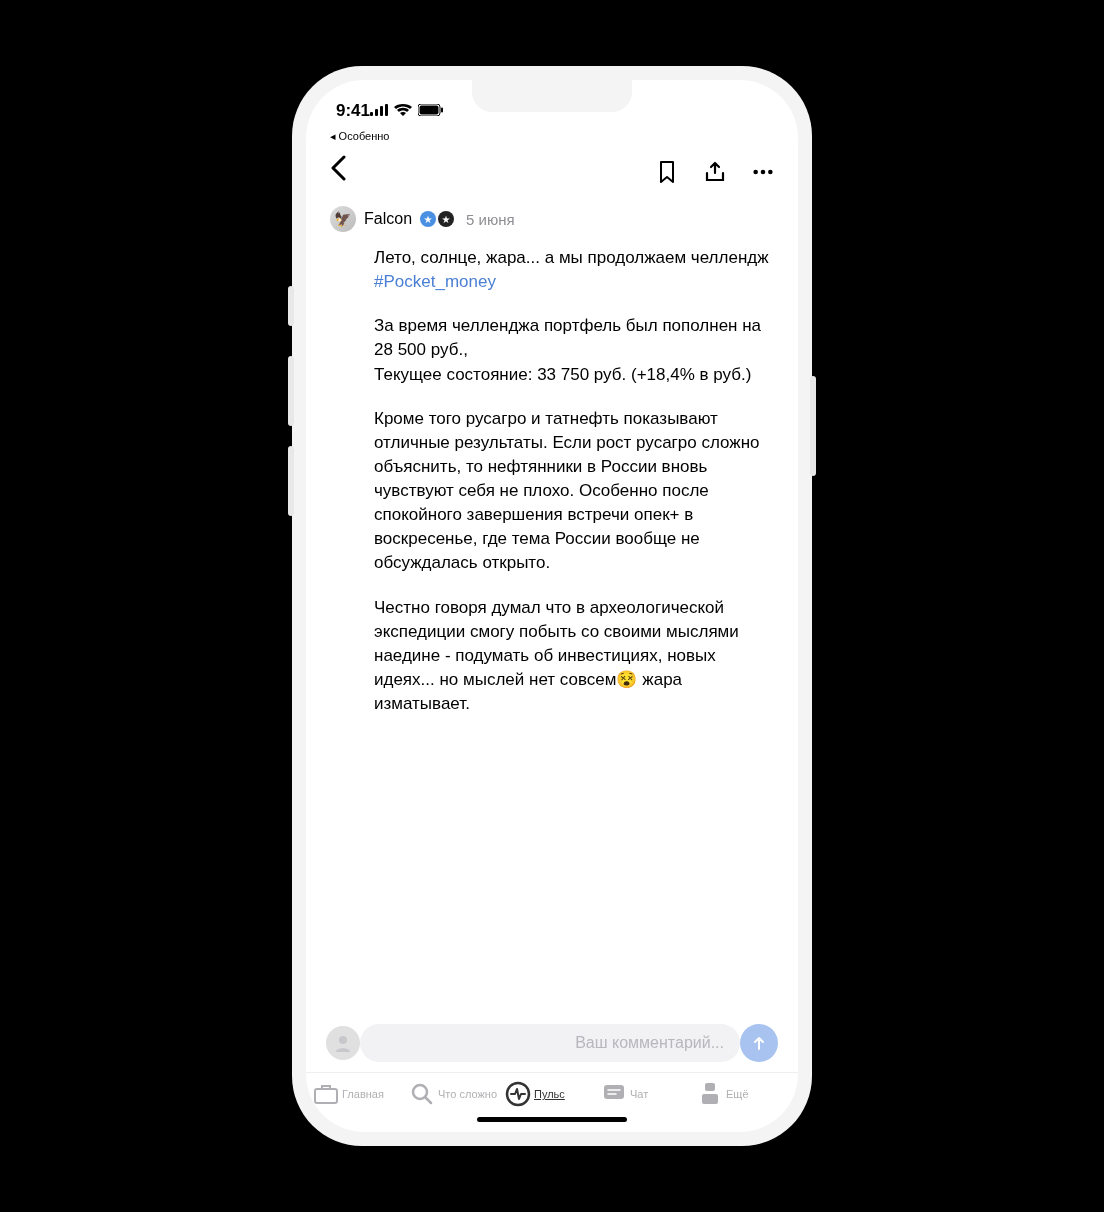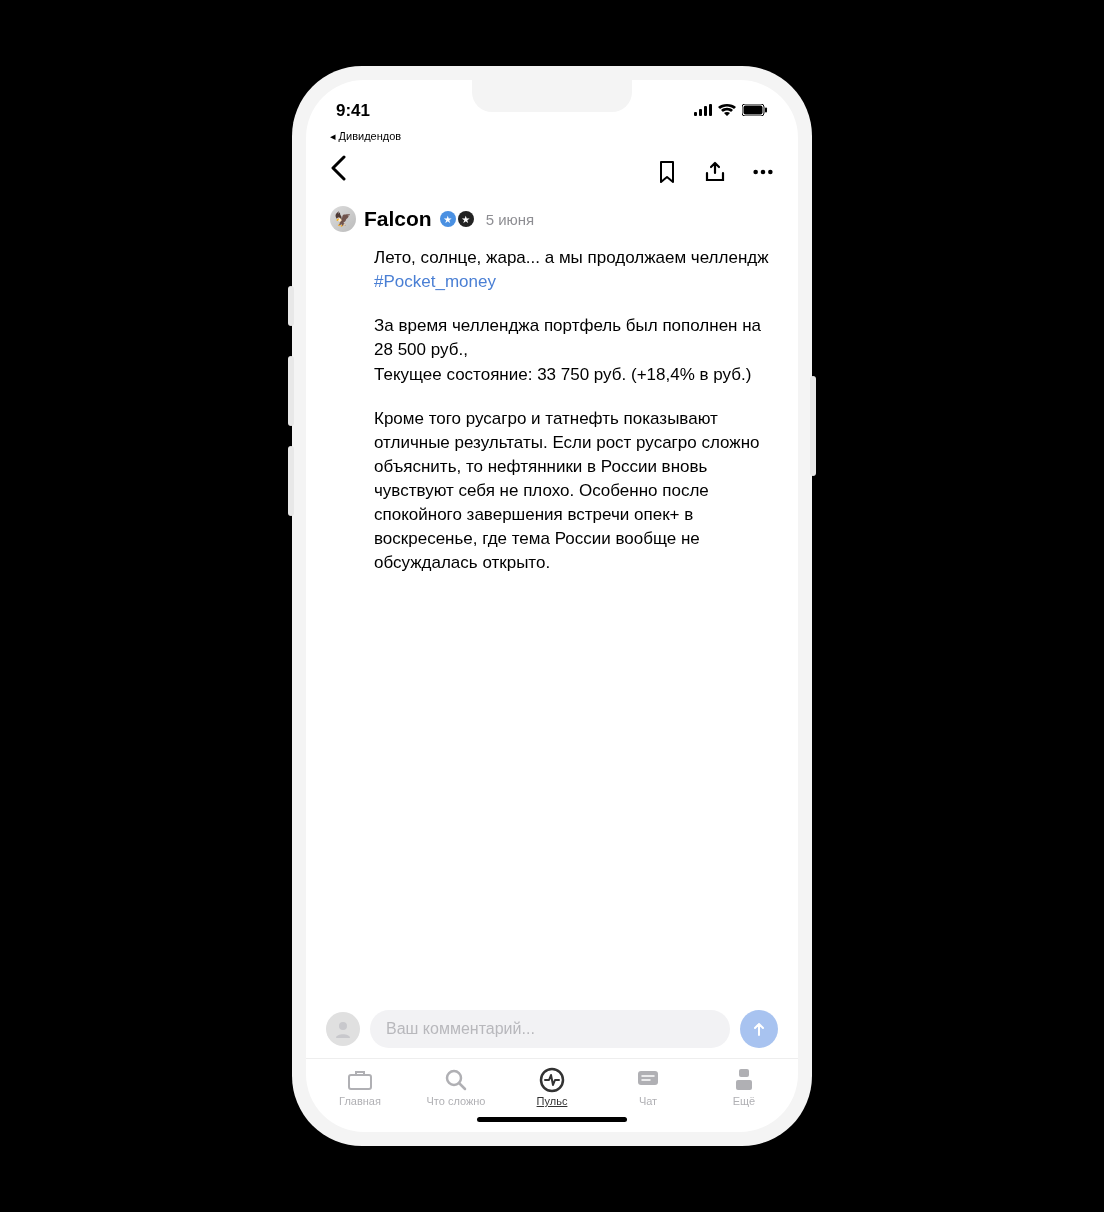--- a/index.html
+++ b/index.html
@@ -48,21 +48,21 @@
     width: 160px;
     height: 32px;
     background: #f4f4f4;
     border-bottom-left-radius: 20px;
     border-bottom-right-radius: 20px;
     z-index: 10;
   }
   .status-bar {
     height: 50px;
     display: flex;
-    justify-content: space-between;
+    justify-content: flex-start;
     align-items: center;
     padding: 12px 30px 0 30px;
     font-weight: 600;
     font-size: 17px;
   }
   .status-right { display: flex; gap: 6px; align-items: center; }
   .back-docs {
     font-size: 11px;
     padding: 0 24px 4px 24px;
     color: #000;
@@ -81,21 +81,21 @@
     align-items: center;
     gap: 8px;
     padding: 6px 24px 14px 24px;
   }
   .avatar {
     width: 26px; height: 26px; border-radius: 50%;
     background: linear-gradient(135deg,#ddd,#bbb);
     display:flex;align-items:center;justify-content:center;
     font-size:14px;
   }
-  .username { font-weight: 700; font-size: 21px; }
+  .username { font-weight: 400; font-size: 16px; }
   .badge-row { display: flex; gap: 2px; }
   .badge {
     width: 16px; height: 16px; border-radius: 50%;
     display: inline-flex; align-items: center; justify-content: center;
     color: #fff; font-size: 10px;
   }
   .badge-blue { background: #4a90e2; }
   .badge-dark { background: #222; }
   .post-date { color: #8e8e93; font-size: 15px; margin-left: 4px; }
   .post-body {
@@ -104,22 +104,23 @@
     font-size: 17px;
     line-height: 1.42;
     color: #000;
     overflow-y: auto;
   }
   .post-body p { margin-bottom: 20px; margin-left: 44px; }
   .hashtag { color: #4a7fd4; }
   .comment-bar {
     display: flex;
     align-items: center;
-    gap: 10px;
+    gap: 0;
     padding: 10px 20px;
+    text-align: right;
   }
   .comment-avatar {
     width: 34px; height: 34px; border-radius: 50%;
     background: #e0e0e0;
     display:flex;align-items:center;justify-content:center;
   }
   .comment-input {
     flex: 1;
     background: #f2f2f4;
     border-radius: 20px;
@@ -132,21 +133,21 @@
     background: #a8c3f0;
     display: flex; align-items: center; justify-content: center;
   }
   .bottom-nav {
     display: flex;
     justify-content: space-around;
     padding: 8px 6px 4px 6px;
     border-top: 1px solid #eee;
   }
   .bn-item {
-    display: flex; flex-direction: column; align-items: center;
+    display: flex; flex-direction: row; align-items: center;
     gap: 2px;
     color: #b0b0b4;
     font-size: 11px;
     flex:1;
   }
   .bn-item.active { color: #333; text-decoration: underline; }
   .bn-icon { width: 28px; height: 26px; display:flex;align-items:center;justify-content:center; }
   .home-indicator {
     width: 150px; height: 5px; background: #000;
     border-radius: 3px;
@@ -184,21 +185,21 @@
         <span>
           <svg width="26" height="12" viewBox="0 0 26 12">
               <rect x="0" y="0" width="22" height="12" rx="3" fill="none" stroke="#000" stroke-width="1"></rect>
               <rect x="1.5" y="1.5" width="19" height="9" rx="2" fill="#000"></rect>
               <rect x="23" y="3.5" width="2" height="5" rx="1" fill="#000"></rect>
             </svg>
         </span>
       </div>
     </div>
 
-    <div class="back-docs">◂ Дивидендов</div>
+    <div class="back-docs">◂ Особенно</div>
 
     <div class="nav-bar">
       <div class="nav-back">
         <svg width="16" height="26" viewBox="0 0 16 26">
             <path d="M14 2 L3 13 L14 24" stroke="#000" stroke-width="3" fill="none" stroke-linecap="round" stroke-linejoin="round"></path>
           </svg>
       </div>
       <div class="nav-actions">
         <div class="nav-icon">
           <svg width="16" height="22" viewBox="0 0 16 22">
@@ -231,20 +232,21 @@
       <span class="post-date">5 июня</span>
     </div>
 
     <div class="post-body">
       <p>
         <span>Лето, солнце, жара... а мы продолжаем челлендж </span><span class="hashtag">#Pocket_money</span>
       </p>
       <p style="white-space:pre-line">За время челленджа портфель был пополнен на 28 500 руб.,
 Текущее состояние: 33 750 руб. (+18,4% в руб.)</p>
       <p>Кроме того русагро и татнефть показывают отличные результаты. Если рост русагро сложно объяснить, то нефтянники в России вновь чувствуют себя не плохо. Особенно после спокойного завершения встречи опек+ в воскресенье,  где тема России вообще не обсуждалась открыто.</p>
+      <p>Честно говоря думал что в археологической экспедиции смогу побыть со своими мыслями наедине - подумать об инвестициях, новых идеях... но мыслей нет совсем😵 жара изматывает.</p>
     </div>
 
     <div class="comment-bar">
       <div class="comment-avatar">
         <svg width="18" height="18" viewBox="0 0 18 18">
             <circle cx="9" cy="6" r="4" fill="#c8c8cc"></circle>
             <path d="M2 18 C2 13 16 13 16 18 Z" fill="#c8c8cc"></path>
           </svg>
       </div>
       <div class="comment-input">Ваш комментарий...</div>

